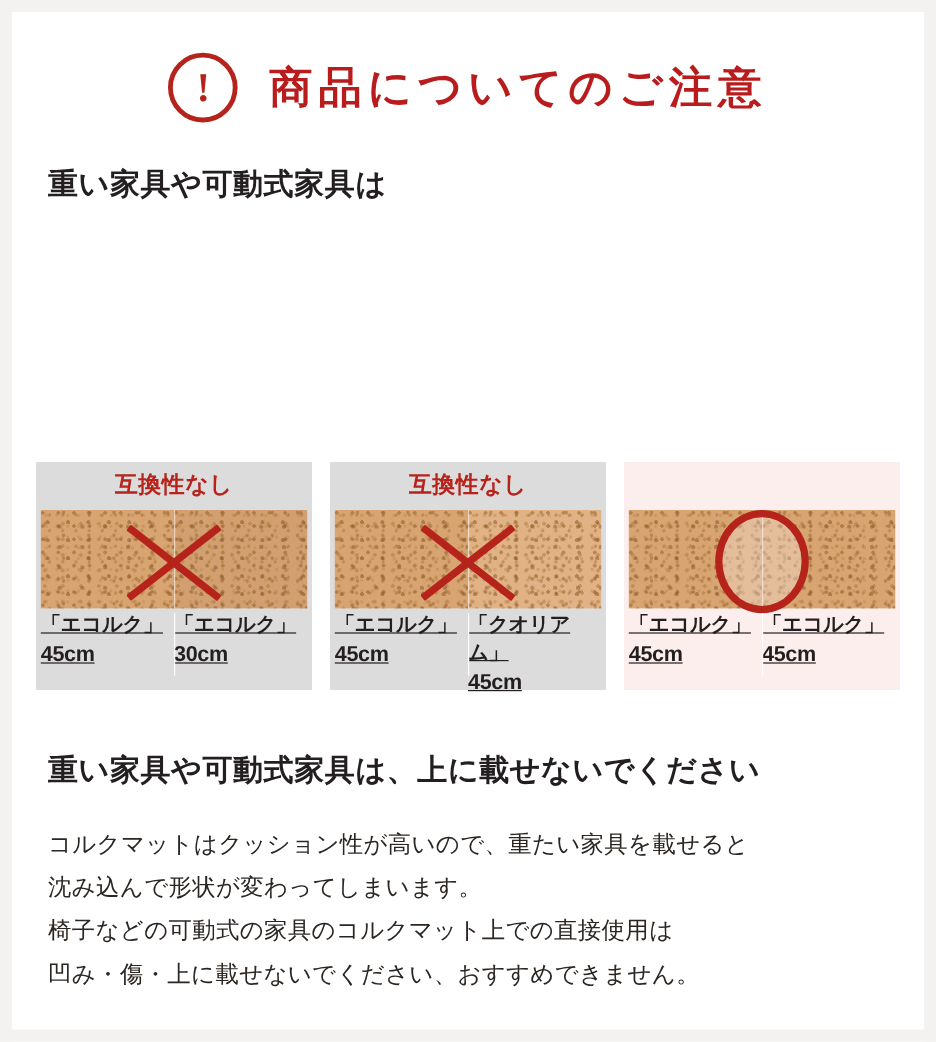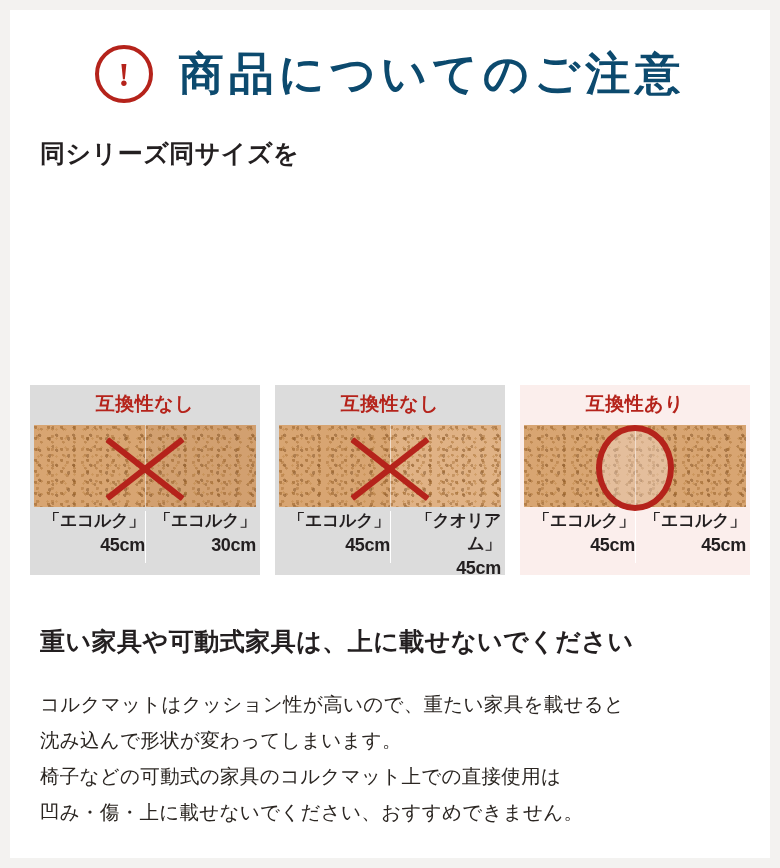--- a/index.html
+++ b/index.html
@@ -66,24 +66,24 @@
     right: 0;
     top: 9px;
     text-align: center;
     font-size: 34px;
     line-height: 34px;
     font-weight: bold;
     color: #b5231b;
     font-family: "Liberation Serif", serif;
   }
   .header-title {
-    font-size: 45px;
+    font-size: 36px;
     font-weight: bold;
     letter-spacing: 5px;
-    color: #0c4a6e;
+    color: #b91c1c;
     white-space: nowrap;
   }
 
   
   .sec-head {
     position: absolute;
     left: 40px;
     font-size: 25px;
     font-weight: bold;
     letter-spacing: 0.5px;
@@ -210,26 +210,27 @@
 
   .captions {
     position: absolute;
     top: 124px;
     left: 4px;
     width: 222px;
     display: flex;
   }
   .cap {
     width: 50%;
-    text-align: right;
+    text-align: left;
     font-size: 17px;
     font-weight: bold;
     line-height: 23px;
     color: #231f20;
     letter-spacing: -0.3px;
+    text-decoration: underline;
   }
   .cap .sz { display: block; font-size: 18px; line-height: 26px; }
   .cap-div {
     position: absolute;
     top: 126px;
     left: 50%;
     width: 1px;
     height: 52px;
     background: #ffffff;
   }
@@ -244,21 +245,21 @@
   <div class="frame-left"></div>
   <div class="frame-right"></div>
 
   <div class="header">
     <div class="warn-circle">
       <div class="bang">!</div>
     </div>
     <div class="header-title">商品についてのご注意</div>
   </div>
 
-  <div class="sec-head" id="sec1-head">同シリーズ同サイズを</div>
+  <div class="sec-head" id="sec1-head">重い家具や可動式家具は</div>
 
   <div class="diagram">
 
     <div class="panel grey">
       <div class="panel-label">互換性なし</div>
       <div class="mats">
         <div class="mat mat-left"></div>
         <div class="mat mat-right small-30"></div>
         <div class="mat-split"></div>
       </div>
@@ -297,21 +298,20 @@
         </div>
         <div class="cap">
           <span>「クオリアム」</span>
           <span class="sz">45cm</span>
         </div>
       </div>
       <div class="cap-div"></div>
     </div>
 
     <div class="panel pink">
-      <div class="panel-label">互換性あり</div>
       <div class="mats">
         <div class="mat mat-left"></div>
         <div class="mat mat-right"></div>
         <div class="mat-split"></div>
       </div>
       <div class="circle-ok"></div>
       <div class="captions">
         <div class="cap">
           <span>「エコルク」</span>
           <span class="sz">45cm</span>

